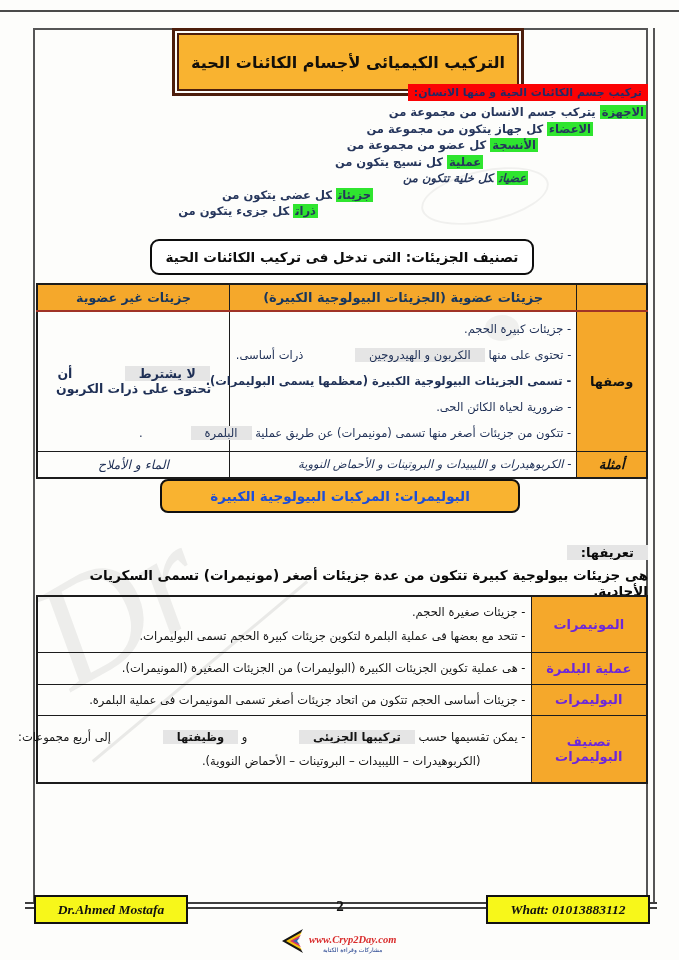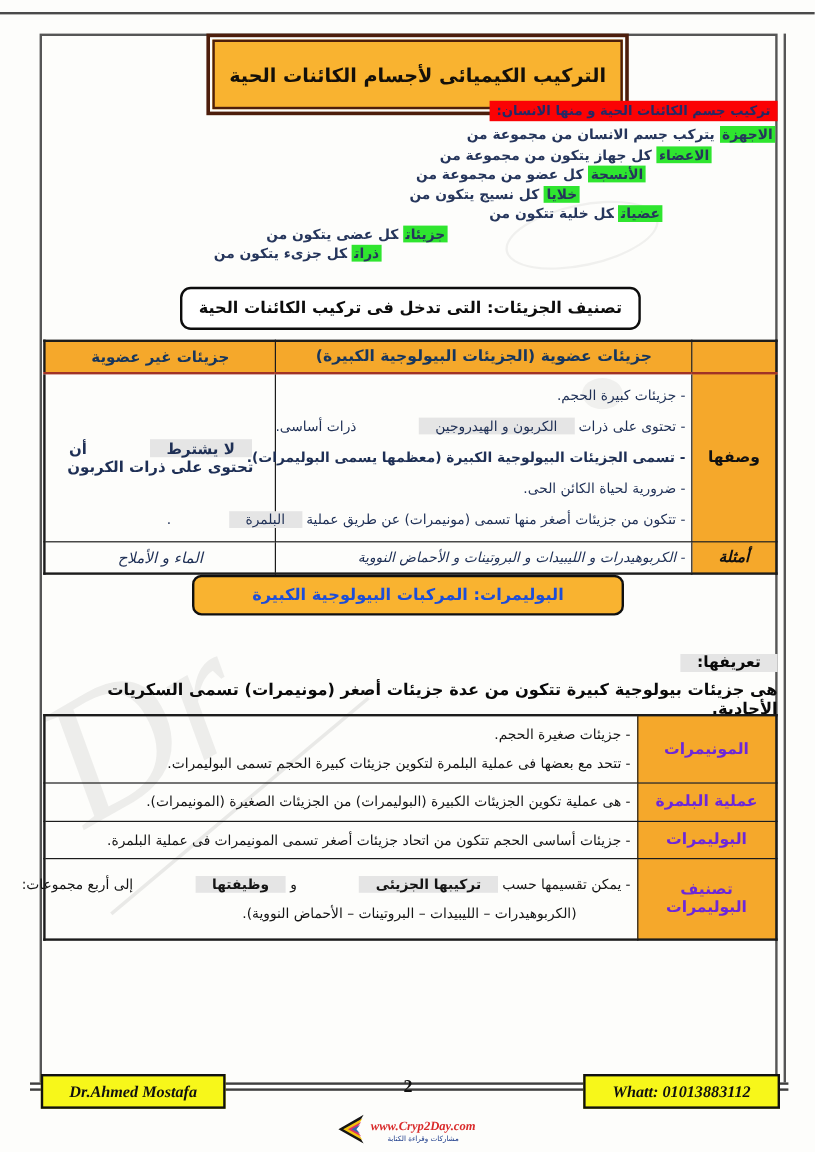--- a/index.html
+++ b/index.html
@@ -107,23 +107,23 @@
   <div class="cline" style="padding-right: 2px;">
     <span class="hl-green">الاجهزة</span><span>يتركب جسم الانسان من مجموعة من</span>
   </div>
   <div class="cline" style="padding-right: 55px;">
     <span class="hl-green">الاعضاء</span><span>كل جهاز يتكون من مجموعة من</span>
   </div>
   <div class="cline" style="padding-right: 110px;">
     <span class="hl-green">الأنسجة</span><span>كل عضو من مجموعة من</span>
   </div>
   <div class="cline" style="padding-right: 165px;">
-    <span class="hl-green">خلايا</span><span>كل نسيج يتكون من</span>
-  </div>
-  <div class="cline" style="padding-right: 96px;">
+    <span class="hl-green">عملية</span><span>كل نسيج يتكون من</span>
+  </div>
+  <div class="cline" style="padding-right: 120px; font-style: italic;">
     <span class="hl-green">عضيات</span><span>كل خلية تتكون من</span>
   </div>
   <div class="cline" style="padding-right: 275px;">
     <span class="hl-green">جزيئات</span><span>كل عضى يتكون من</span>
   </div>
   <div class="cline" style="padding-right: 330px;">
     <span class="hl-green">ذرات</span><span>كل جزىء يتكون من</span>
   </div>
 </div>
 
@@ -133,21 +133,21 @@
   <tbody>
       <tr class="headrow">
     <td class="lblcol"></td>
     <td class="hd-org" style="width:346px;">جزيئات عضوية (الجزيئات البيولوجية الكبيرة)</td>
     <td class="hd-inorg" style="width:192px;">جزيئات غير عضوية</td>
   </tr>
   <tr class="descrow">
     <td class="lblcol">وصفها</td>
     <td class="cellrtl">
       <div class="dline"><span>- جزيئات كبيرة الحجم.</span></div>
-      <div class="dline"><span>- تحتوى على ذرات </span><span class="hl-cyan">الكربون و الهيدروجين</span><span> ذرات أساسى.</span></div>
+      <div class="dline"><span>- تحتوى على منها </span><span class="hl-cyan">الكربون و الهيدروجين</span><span> ذرات أساسى.</span></div>
       <div class="dline"><span class="bd">- تسمى الجزيئات البيولوجية الكبيرة (معظمها يسمى البوليمرات).</span></div>
       <div class="dline"><span>- ضرورية لحياة الكائن الحى.</span></div>
       <div class="dline"><span>- تتكون من جزيئات أصغر منها تسمى (مونيمرات) عن طريق عملية </span><span class="hl-cyan">البلمرة</span><span>.</span></div>
     </td>
     <td class="centercell"><span class="hl-cyan">لا يشترط</span><span> أن تحتوى على ذرات الكربون</span></td>
   </tr>
   <tr class="exrow">
     <td class="lblcol">أمثلة</td>
     <td class="cellrtl">
       <div class="exline"><span>- الكربوهيدرات و الليبيدات و البروتينات و الأحماض النووية</span></div>

